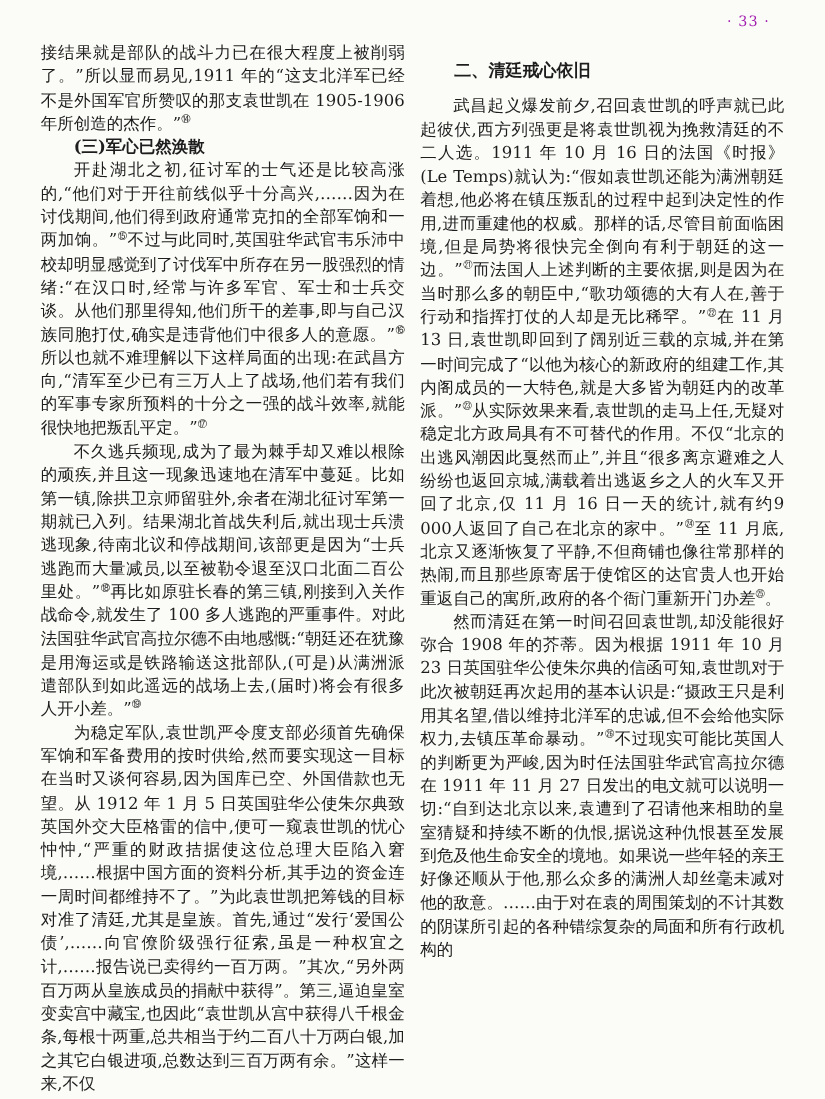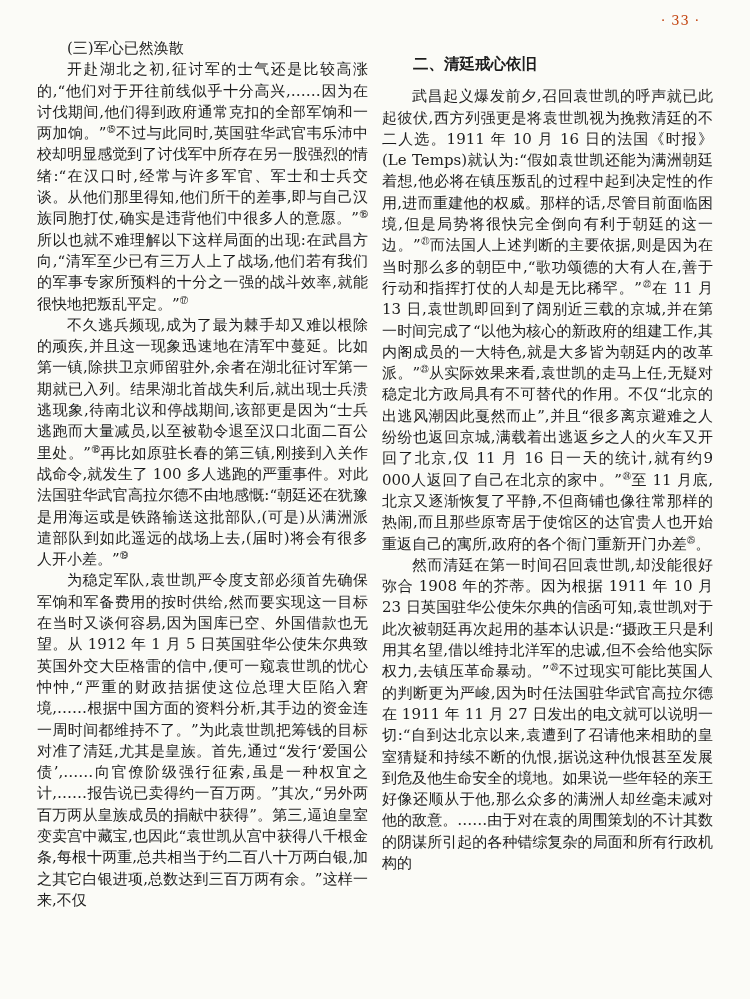--- a/index.html
+++ b/index.html
@@ -6,40 +6,40 @@
   body{
     width:750px;height:999px;overflow:hidden;
     background:#fbfbf7;color:#1d1d1d;
     font-family:"DejaVu Serif","Liberation Serif",serif;
   }
   .page-head{
     text-align:right;
     padding:13px 50px 0 0;
     font-size:13px;
     letter-spacing:1px;
-    color:#c2410c;
+    color:#a21caf;
   }
   .columns{
     display:flex;
     gap:14px;
     padding:10px 37px 0 37px;
   }
   .col{
     width:331px;
     font-size:15px;
     line-height:21.3px;
     text-align:justify;
     text-justify:inter-ideograph;
   }
   p.body{margin:0;text-indent:2em;}
   p.noindent{text-indent:0;}
   .subhead{
     margin:0;
     text-indent:2em;
-    font-weight:normal;
+    font-weight:bold;
   }
   .sechead{
     font-size:15.5px;
     font-weight:bold;
     margin:15px 0 12px 0;
     text-indent:2em;
     line-height:21.3px;
   }
   sup.fn{
     font-size:8.5px;
@@ -51,20 +51,21 @@
 </head>
 <body>
 
 <header class="page-head">
   <span>· 33 ·</span>
 </header>
 
 <main class="columns">
 
   <section class="col">
+    <p class="body noindent rich">接结果就是部队的战斗力已在很大程度上被削弱了。”所以显而易见,1911 年的“这支北洋军已经不是外国军官所赞叹的那支袁世凯在 1905-1906 年所创造的杰作。”<sup class="fn">⑭</sup></p>
     <p class="subhead">(三)军心已然涣散</p>
     <p class="body rich">开赴湖北之初,征讨军的士气还是比较高涨的,“他们对于开往前线似乎十分高兴,……因为在讨伐期间,他们得到政府通常克扣的全部军饷和一两加饷。”<sup class="fn">⑮</sup>不过与此同时,英国驻华武官韦乐沛中校却明显感觉到了讨伐军中所存在另一股强烈的情绪:“在汉口时,经常与许多军官、军士和士兵交谈。从他们那里得知,他们所干的差事,即与自己汉族同胞打仗,确实是违背他们中很多人的意愿。”<sup class="fn">⑯</sup>所以也就不难理解以下这样局面的出现:在武昌方向,“清军至少已有三万人上了战场,他们若有我们的军事专家所预料的十分之一强的战斗效率,就能很快地把叛乱平定。”<sup class="fn">⑰</sup></p>
     <p class="body rich">不久逃兵频现,成为了最为棘手却又难以根除的顽疾,并且这一现象迅速地在清军中蔓延。比如第一镇,除拱卫京师留驻外,余者在湖北征讨军第一期就已入列。结果湖北首战失利后,就出现士兵溃逃现象,待南北议和停战期间,该部更是因为“士兵逃跑而大量减员,以至被勒令退至汉口北面二百公里处。”<sup class="fn">⑱</sup>再比如原驻长春的第三镇,刚接到入关作战命令,就发生了 100 多人逃跑的严重事件。对此法国驻华武官高拉尔德不由地感慨:“朝廷还在犹豫是用海运或是铁路输送这批部队,(可是)从满洲派遣部队到如此遥远的战场上去,(届时)将会有很多人开小差。”<sup class="fn">⑲</sup></p>
     <p class="body rich">为稳定军队,袁世凯严令度支部必须首先确保军饷和军备费用的按时供给,然而要实现这一目标在当时又谈何容易,因为国库已空、外国借款也无望。从 1912 年 1 月 5 日英国驻华公使朱尔典致英国外交大臣格雷的信中,便可一窥袁世凯的忧心忡忡,“严重的财政拮据使这位总理大臣陷入窘境,……根据中国方面的资料分析,其手边的资金连一周时间都维持不了。”为此袁世凯把筹钱的目标对准了清廷,尤其是皇族。首先,通过“发行‘爱国公债’,……向官僚阶级强行征索,虽是一种权宜之计,……报告说已卖得约一百万两。”其次,“另外两百万两从皇族成员的捐献中获得”。第三,逼迫皇室变卖宫中藏宝,也因此“袁世凯从宫中获得八千根金条,每根十两重,总共相当于约二百八十万两白银,加之其它白银进项,总数达到三百万两有余。”这样一来,不仅</p>
   </section>
 
   <section class="col">
     <h2 class="sechead">二、清廷戒心依旧</h2>
     <p class="body rich">武昌起义爆发前夕,召回袁世凯的呼声就已此起彼伏,西方列强更是将袁世凯视为挽救清廷的不二人选。1911 年 10 月 16 日的法国《时报》(Le Temps)就认为:“假如袁世凯还能为满洲朝廷着想,他必将在镇压叛乱的过程中起到决定性的作用,进而重建他的权威。那样的话,尽管目前面临困境,但是局势将很快完全倒向有利于朝廷的这一边。”<sup class="fn">㉑</sup>而法国人上述判断的主要依据,则是因为在当时那么多的朝臣中,“歌功颂德的大有人在,善于行动和指挥打仗的人却是无比稀罕。”<sup class="fn">㉒</sup>在 11 月 13 日,袁世凯即回到了阔别近三载的京城,并在第一时间完成了“以他为核心的新政府的组建工作,其内阁成员的一大特色,就是大多皆为朝廷内的改革派。”<sup class="fn">㉓</sup>从实际效果来看,袁世凯的走马上任,无疑对稳定北方政局具有不可替代的作用。不仅“北京的出逃风潮因此戛然而止”,并且“很多离京避难之人纷纷也返回京城,满载着出逃返乡之人的火车又开回了北京,仅 11 月 16 日一天的统计,就有约9 000人返回了自己在北京的家中。”<sup class="fn">㉔</sup>至 11 月底,北京又逐渐恢复了平静,不但商铺也像往常那样的热闹,而且那些原寄居于使馆区的达官贵人也开始重返自己的寓所,政府的各个衙门重新开门办差<sup class="fn">㉕</sup>。</p>
     <p class="body rich">然而清廷在第一时间召回袁世凯,却没能很好弥合 1908 年的芥蒂。因为根据 1911 年 10 月 23 日英国驻华公使朱尔典的信函可知,袁世凯对于此次被朝廷再次起用的基本认识是:“摄政王只是利用其名望,借以维持北洋军的忠诚,但不会给他实际权力,去镇压革命暴动。”<sup class="fn">㉖</sup>不过现实可能比英国人的判断更为严峻,因为时任法国驻华武官高拉尔德在 1911 年 11 月 27 日发出的电文就可以说明一切:“自到达北京以来,袁遭到了召请他来相助的皇室猜疑和持续不断的仇恨,据说这种仇恨甚至发展到危及他生命安全的境地。如果说一些年轻的亲王好像还顺从于他,那么众多的满洲人却丝毫未减对他的敌意。……由于对在袁的周围策划的不计其数的阴谋所引起的各种错综复杂的局面和所有行政机构的</p>

